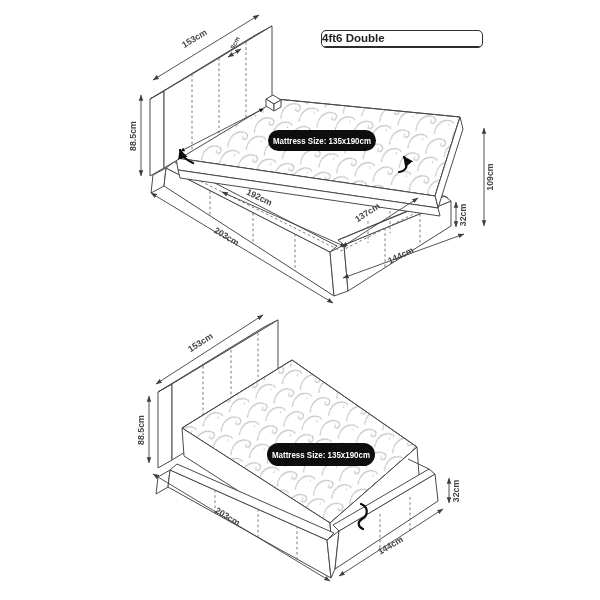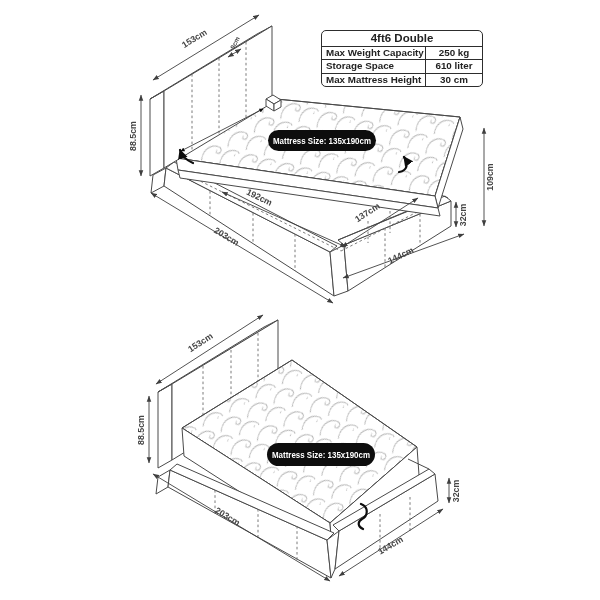--- a/index.html
+++ b/index.html
@@ -3,21 +3,21 @@
 <meta charset="utf-8">
 <style>
   html,body{margin:0;padding:0;background:#ffffff;}
   .canvas{position:relative;width:600px;height:600px;background:#ffffff;overflow:hidden;
           font-family:"Liberation Sans",sans-serif;}
   .artwork{position:absolute;left:0;top:0;}
 
   
   .spec-table{position:absolute;left:321px;top:30px;width:160px;background:#fff;
               border:1.7px solid #2d2d2d;border-radius:5px;overflow:hidden;color:#222;}
-  .spec-title{height:15px;line-height:15px;text-align:center;font-weight:bold;font-size:11.5px;
+  .spec-title{height:15px;line-height:15px;text-align:left;font-weight:bold;font-size:11.5px;
               border-bottom:1.7px solid #2d2d2d;}
   .spec-grid{display:grid;grid-template-columns:104px 1fr;}
   .spec-cell{font-size:9.8px;font-weight:bold;height:12.3px;line-height:12.3px;white-space:nowrap;
              border-bottom:1.3px solid #2d2d2d;overflow:hidden;}
   .spec-cell.lbl{padding-left:4px;border-right:1.3px solid #2d2d2d;}
   .spec-cell.val{text-align:center;}
   .spec-grid .spec-cell:nth-last-child(-n+2){border-bottom:none;}
 
   
   .ln{fill:#ffffff;stroke:#4a4a4a;stroke-width:1;stroke-linejoin:round;}
@@ -178,23 +178,15 @@
         <text class="dim" transform="translate(392,548) rotate(-30)">144cm</text>
 
         <path class="dimln" marker-start="url(#ma)" marker-end="url(#ma)" d="M449,478 L449,503"></path>
         <text class="dim" transform="translate(459,491) rotate(-90)">32cm</text>
       </g>
     </g>
   </svg>
 
   <div class="spec-table">
     <div class="spec-title">4ft6 Double</div>
-    <div class="spec-grid">
-      <div class="spec-cell lbl">Max Weight Capacity</div>
-      <div class="spec-cell val">250 kg</div>
-      <div class="spec-cell lbl">Storage Space</div>
-      <div class="spec-cell val">610 liter</div>
-      <div class="spec-cell lbl">Max Mattress Height</div>
-      <div class="spec-cell val">30 cm</div>
-    </div>
   </div>
 
 </div>
 
 </body></html>

